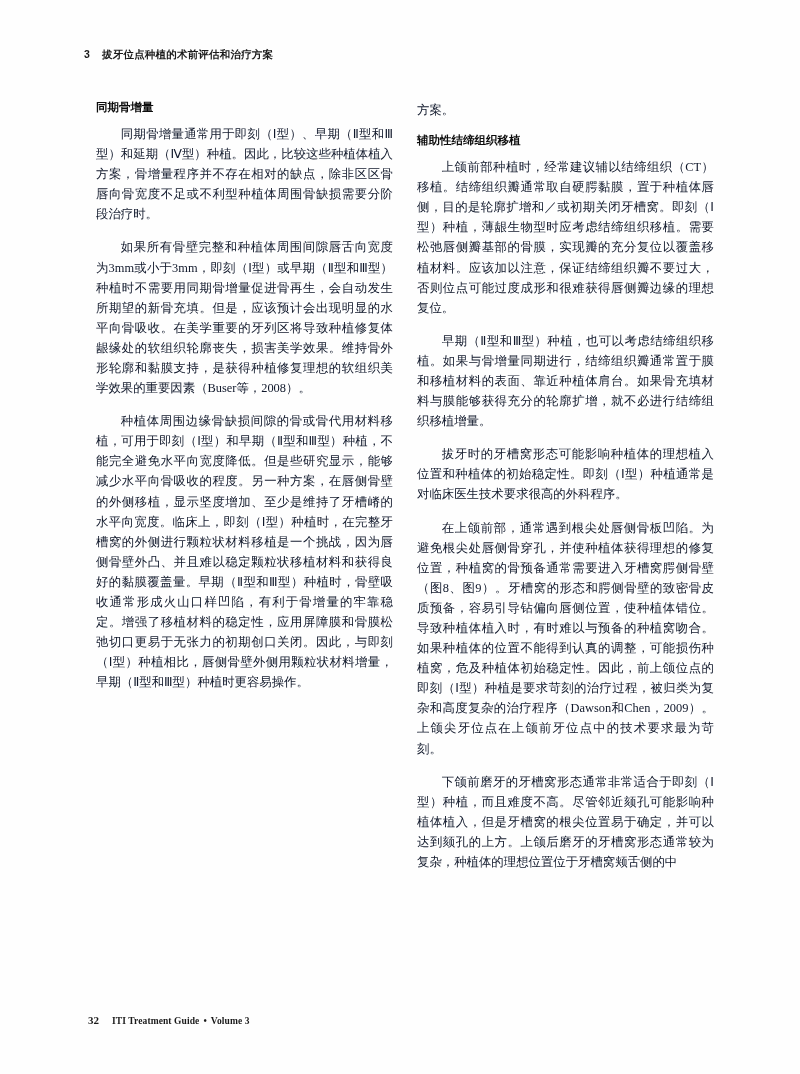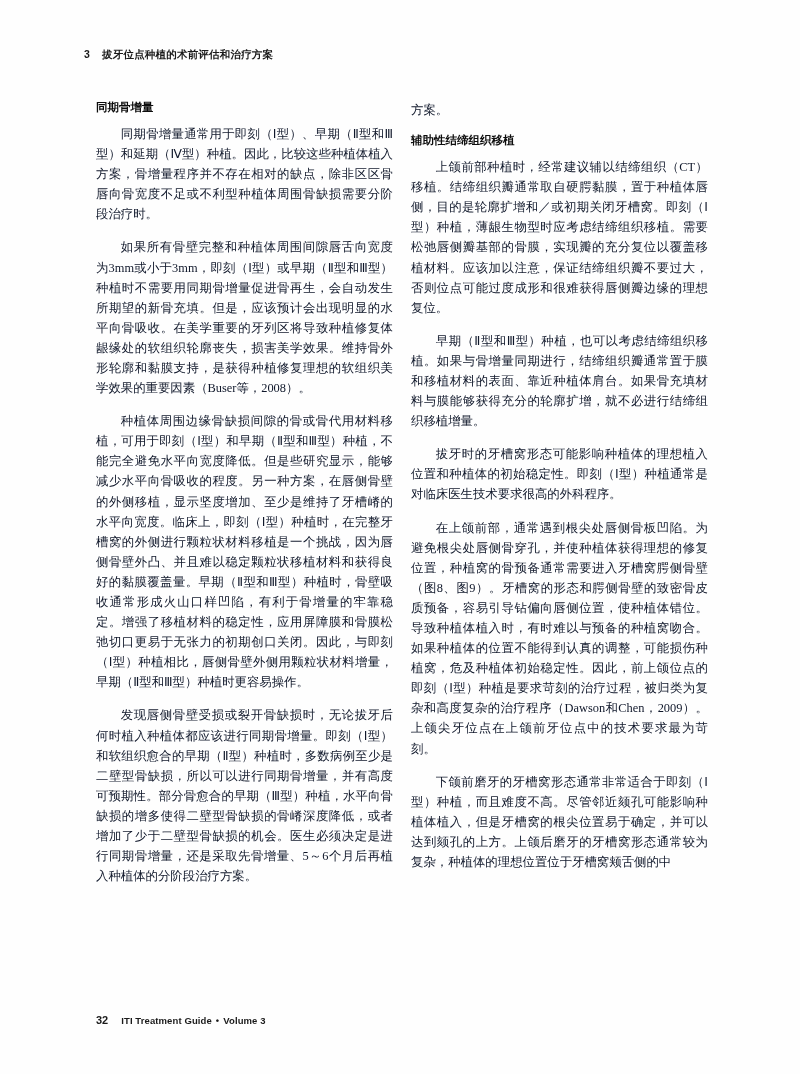--- a/index.html
+++ b/index.html
@@ -42,21 +42,21 @@
   }
   
   .columns {
     position: absolute;
     left: 96px;
     top: 100px;
     width: 626px;
     height: 880px;
     display: flex;
     flex-direction: row;
-    gap: 18px;
+    gap: 24px;
   }
   .col {
     width: 297px;
     box-sizing: border-box;
   }
   h2.section {
     font-family: "Liberation Sans", sans-serif;
     font-size: 11.5px;
     font-weight: bold;
     color: #0d0d0d;
@@ -75,24 +75,24 @@
     text-indent: 2em;
     color: #0f172a;
     word-break: break-all;
   }
   p.para.noindent {
     text-indent: 0;
   }
   
   .footer {
     position: absolute;
-    left: 96px;
+    left: 88px;
     bottom: 48px;
     width: 626px;
-    font-family: Liberation Sans, sans-serif;
+    font-family: Liberation Serif, serif;
     font-size: 10px;
     color: #1a1a1a;
     display: flex;
     align-items: baseline;
   }
   .footer .pagenum {
     font-weight: bold;
     font-size: 11px;
     margin-right: 13px;
   }
@@ -111,21 +111,20 @@
     <span class="chapnum">3</span><span>拔牙位点种植的术前评估和治疗方案</span>
   </div>
 
   <div class="columns">
 
     <div class="col">
       <h2 class="section">同期骨增量</h2>
       <p class="para">同期骨增量通常用于即刻（Ⅰ型）、早期（Ⅱ型和Ⅲ型）和延期（Ⅳ型）种植。因此，比较这些种植体植入方案，骨增量程序并不存在相对的缺点，除非区区骨唇向骨宽度不足或不利型种植体周围骨缺损需要分阶段治疗时。</p>
       <p class="para">如果所有骨壁完整和种植体周围间隙唇舌向宽度为3mm或小于3mm，即刻（Ⅰ型）或早期（Ⅱ型和Ⅲ型）种植时不需要用同期骨增量促进骨再生，会自动发生所期望的新骨充填。但是，应该预计会出现明显的水平向骨吸收。在美学重要的牙列区将导致种植修复体龈缘处的软组织轮廓丧失，损害美学效果。维持骨外形轮廓和黏膜支持，是获得种植修复理想的软组织美学效果的重要因素（Buser等，2008）。</p>
       <p class="para">种植体周围边缘骨缺损间隙的骨或骨代用材料移植，可用于即刻（Ⅰ型）和早期（Ⅱ型和Ⅲ型）种植，不能完全避免水平向宽度降低。但是些研究显示，能够减少水平向骨吸收的程度。另一种方案，在唇侧骨壁的外侧移植，显示坚度增加、至少是维持了牙槽嵴的水平向宽度。临床上，即刻（Ⅰ型）种植时，在完整牙槽窝的外侧进行颗粒状材料移植是一个挑战，因为唇侧骨壁外凸、并且难以稳定颗粒状移植材料和获得良好的黏膜覆盖量。早期（Ⅱ型和Ⅲ型）种植时，骨壁吸收通常形成火山口样凹陷，有利于骨增量的牢靠稳定。增强了移植材料的稳定性，应用屏障膜和骨膜松弛切口更易于无张力的初期创口关闭。因此，与即刻（Ⅰ型）种植相比，唇侧骨壁外侧用颗粒状材料增量，早期（Ⅱ型和Ⅲ型）种植时更容易操作。</p>
-      <p class="para">发现唇侧骨壁受损或裂开骨缺损时，无论拔牙后何时植入种植体都应该进行同期骨增量。即刻（Ⅰ型）和软组织愈合的早期（Ⅱ型）种植时，多数病例至少是二壁型骨缺损，所以可以进行同期骨增量，并有高度可预期性。部分骨愈合的早期（Ⅲ型）种植，水平向骨缺损的增多使得二壁型骨缺损的骨嵴深度降低，或者增加了少于二壁型骨缺损的机会。医生必须决定是进行同期骨增量，还是采取先骨增量、5～6个月后再植入种植体的分阶段治疗方案。</p>
     </div>
 
     <div class="col">
       <p class="para noindent">方案。</p>
       <h2 class="section spaced">辅助性结缔组织移植</h2>
       <p class="para">上颌前部种植时，经常建议辅以结缔组织（CT）移植。结缔组织瓣通常取自硬腭黏膜，置于种植体唇侧，目的是轮廓扩增和／或初期关闭牙槽窝。即刻（Ⅰ型）种植，薄龈生物型时应考虑结缔组织移植。需要松弛唇侧瓣基部的骨膜，实现瓣的充分复位以覆盖移植材料。应该加以注意，保证结缔组织瓣不要过大，否则位点可能过度成形和很难获得唇侧瓣边缘的理想复位。</p>
       <p class="para">早期（Ⅱ型和Ⅲ型）种植，也可以考虑结缔组织移植。如果与骨增量同期进行，结缔组织瓣通常置于膜和移植材料的表面、靠近种植体肩台。如果骨充填材料与膜能够获得充分的轮廓扩增，就不必进行结缔组织移植增量。</p>
       <p class="para">拔牙时的牙槽窝形态可能影响种植体的理想植入位置和种植体的初始稳定性。即刻（Ⅰ型）种植通常是对临床医生技术要求很高的外科程序。</p>
       <p class="para">在上颌前部，通常遇到根尖处唇侧骨板凹陷。为避免根尖处唇侧骨穿孔，并使种植体获得理想的修复位置，种植窝的骨预备通常需要进入牙槽窝腭侧骨壁（图8、图9）。牙槽窝的形态和腭侧骨壁的致密骨皮质预备，容易引导钻偏向唇侧位置，使种植体错位。导致种植体植入时，有时难以与预备的种植窝吻合。如果种植体的位置不能得到认真的调整，可能损伤种植窝，危及种植体初始稳定性。因此，前上颌位点的即刻（Ⅰ型）种植是要求苛刻的治疗过程，被归类为复杂和高度复杂的治疗程序（Dawson和Chen，2009）。上颌尖牙位点在上颌前牙位点中的技术要求最为苛刻。</p>
       <p class="para">下颌前磨牙的牙槽窝形态通常非常适合于即刻（Ⅰ型）种植，而且难度不高。尽管邻近颏孔可能影响种植体植入，但是牙槽窝的根尖位置易于确定，并可以达到颏孔的上方。上颌后磨牙的牙槽窝形态通常较为复杂，种植体的理想位置位于牙槽窝颊舌侧的中</p>

